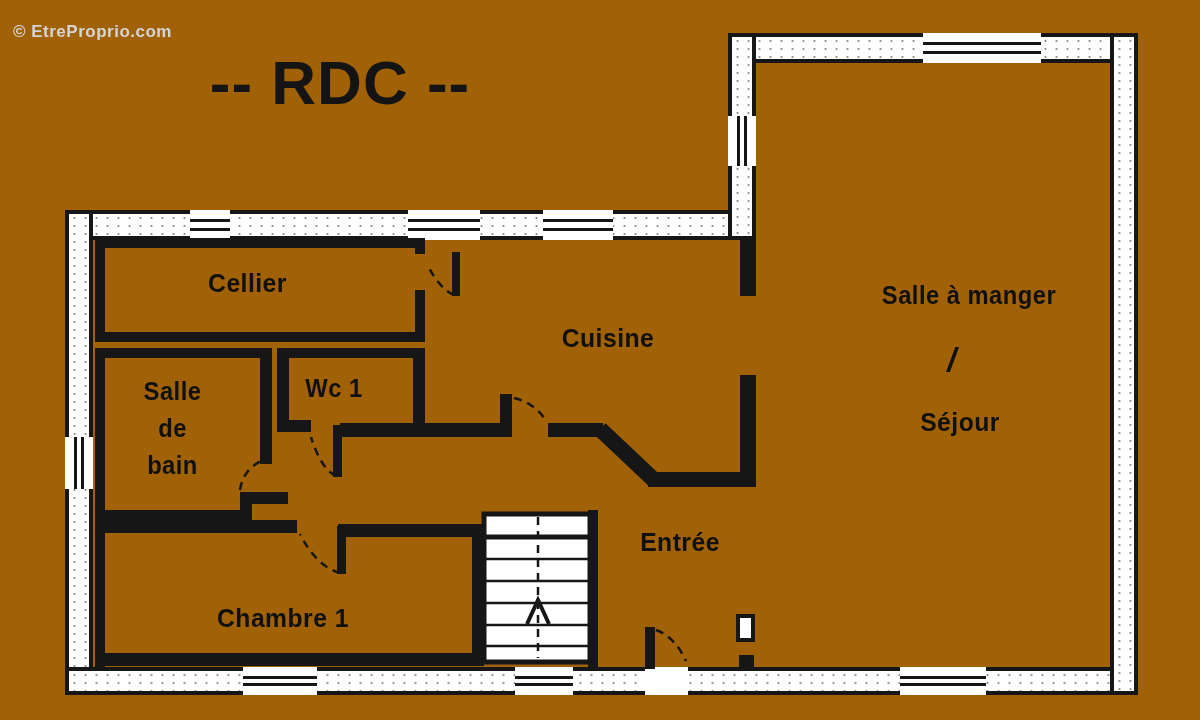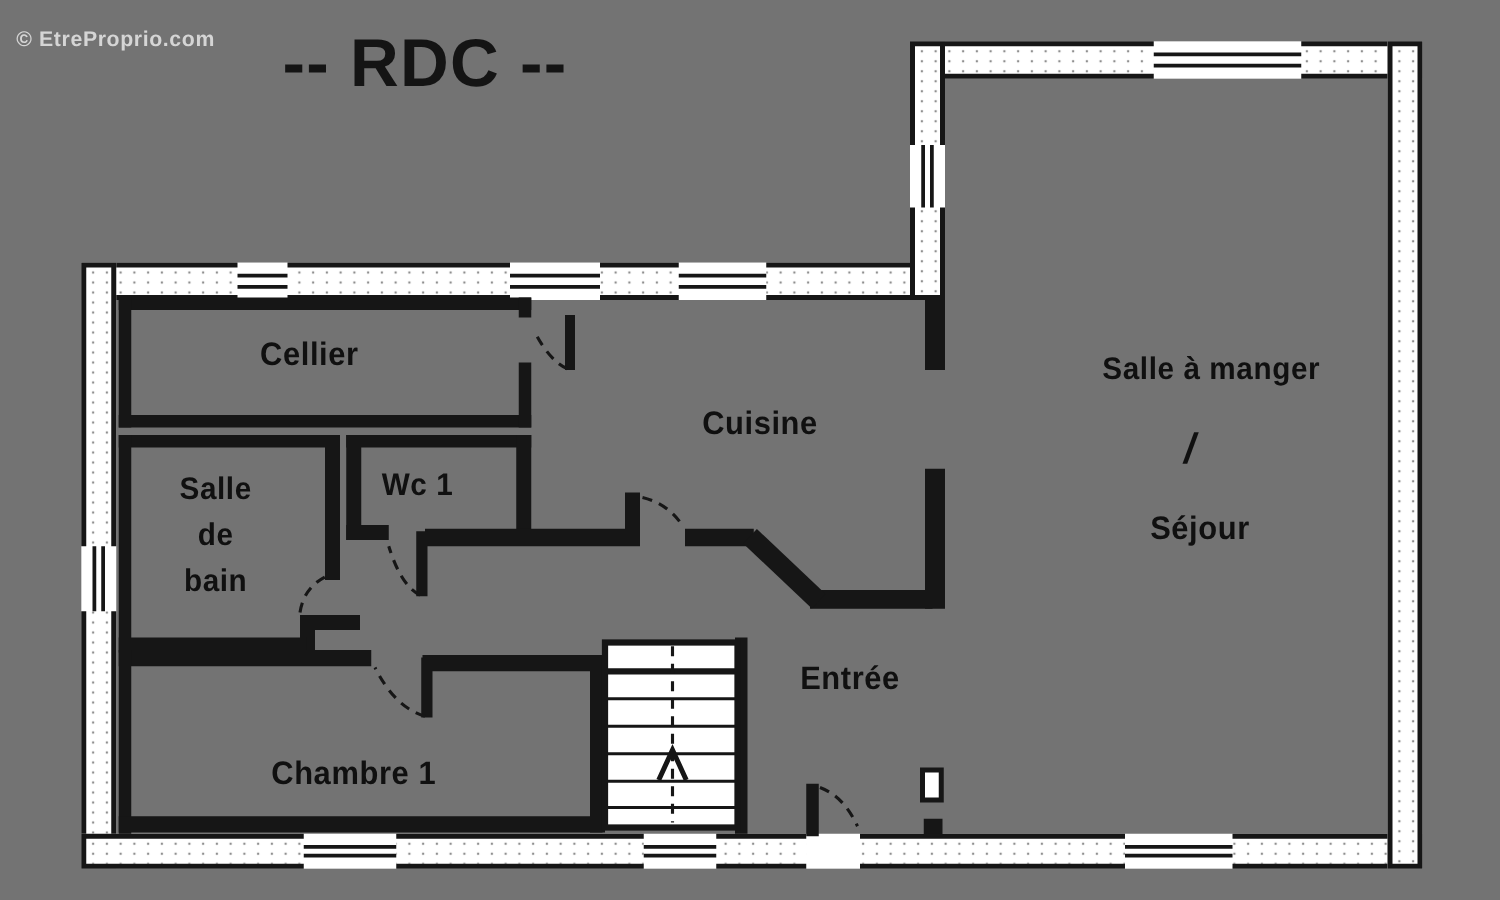--- a/index.html
+++ b/index.html
@@ -1,21 +1,21 @@
 <!DOCTYPE html>
 <html><head>
 <meta charset="utf-8">
 <style>
   html,body{margin:0;padding:0;background:#ffffff;}
-  .page{position:relative;width:1200px;height:720px;background:#737373;overflow:hidden;
+  .page{position:relative;width:1200px;height:720px;background:#a16207;overflow:hidden;
         font-family:"Liberation Sans",sans-serif;}
   .watermark{position:absolute;left:13px;top:22px;font-size:17px;font-weight:600;
              color:#d5d5d5;letter-spacing:0.5px;}
-  .title{position:absolute;left:175px;top:20px;width:330px;text-align:center;
-         font-size:54px;font-weight:700;color:#141414;letter-spacing:1px;}
+  .title{position:absolute;left:175px;top:47px;width:330px;text-align:center;
+         font-size:62px;font-weight:700;color:#141414;letter-spacing:1px;}
   
   .wx{position:absolute;box-sizing:border-box;border:4px solid #161616;background-color:#fff;
       background-image:radial-gradient(circle,#8f8f8f 0.8px,transparent 1.3px);
       background-size:11px 8px;}
   
   .wi{position:absolute;background:#161616;}
   
   .win{position:absolute;background:#fff;}
   .win::before,.win::after{content:"";position:absolute;left:0;right:0;height:3px;background:#161616;}
   .win::before{top:9px}.win::after{bottom:9px}

